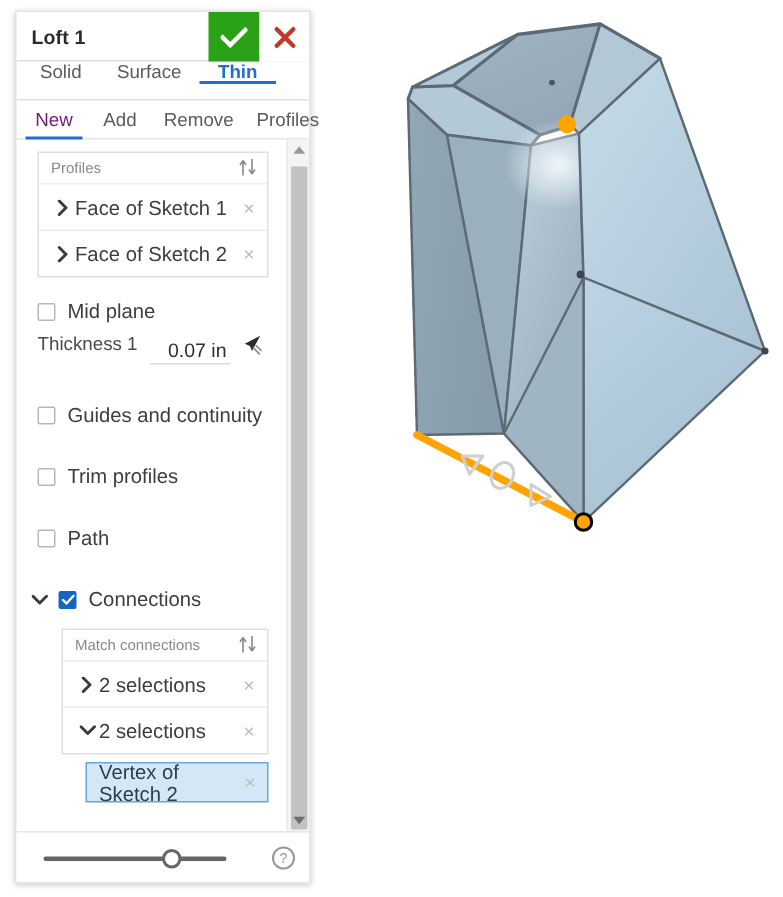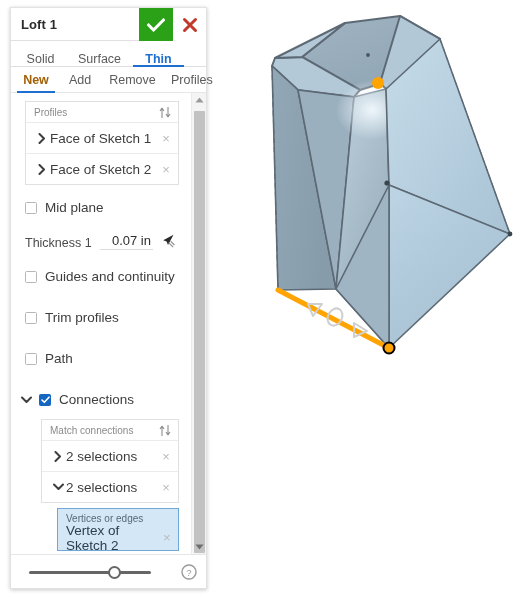--- a/index.html
+++ b/index.html
@@ -38,21 +38,21 @@
     display: flex; align-items: center; justify-content: center; cursor: pointer;
   }
   .btn-cancel {
     width: 33px; height: 33px; background:#fff;
     display: flex; align-items: center; justify-content: center; cursor: pointer;
   }
 
   
   .tabrow1 {
     flex: 0 0 26px; height: 26px;
-    display: flex; align-items: flex-end;
+    display: flex; align-items: flex-start;
     border-bottom: 1px solid #e0e0e0;
     padding-right: 18px;
   }
   .tab1 {
     flex: 1 1 0; display:flex; align-items:center; justify-content:center;
     font-size: 12.5px; color:#5b5b5b; cursor:pointer; position:relative;
   }
   .tab1.active { color:#1f6fd0; font-weight:bold; }
   .tab1.active::after {
     content:""; position:absolute; left:4px; right:4px; bottom:-1px; height:2px; background:#1f6fd0;
@@ -66,21 +66,21 @@
   }
   .tab2 {
     display:flex; align-items:center; justify-content:center;
     font-size: 12.5px; color:#5b5b5b; cursor:pointer; position:relative;
     padding: 0 7px;
   }
   .tab2:nth-child(1){ flex: 0 0 46px; }
   .tab2:nth-child(2){ flex: 0 0 42px; }
   .tab2:nth-child(3){ flex: 0 0 63px; }
   .tab2:nth-child(4){ flex: 1 1 auto; }
-  .tab2.active { color:#a16207; font-weight:bold; }
+  .tab2.active { color:#701a75; font-weight:normal; }
   .tab2.active::after {
     content:""; position:absolute; left:4px; right:4px; bottom:-1px; height:2px; background:#1f6fd0;
   }
 
   
   .panel-body-wrap { flex: 1 1 auto; display:flex; position:relative; min-height:0; }
   .panel-body {
     flex: 1 1 auto; overflow: hidden; position: relative; padding: 8px 0 0 0;
   }
   .vscroll {
@@ -136,21 +136,21 @@
     width: 12px; height: 12px; border: 1px solid #b7b7b7; background:#fff;
     border-radius: 1.5px; margin-right: 8px; flex:0 0 12px; cursor:pointer;
   }
   .cb.checked {
     background:#1566c0; border-color:#1566c0;
     display:flex; align-items:center; justify-content:center;
   }
   .row-label { font-size: 13.5px; color:#3d3d3d; }
 
   .fieldrow {
-    display:flex; align-items:flex-end; height: 28px;
+    display:flex; align-items:flex-start; height: 28px;
     margin: 0 14px; position: relative;
   }
   .field-name { font-size: 12.5px; color:#4a4a4a; flex: 0 0 auto; }
   .field-input {
     flex: 1 1 auto; margin-left: 8px; margin-right: 4px;
     border-bottom: 1px solid #dcdcdc;
     height: 21px; display:flex; align-items:flex-end; justify-content:flex-end;
     padding-bottom: 1px;
   }
   .field-value { font-size: 13px; color:#2d2d2d; padding-right: 2px; }
@@ -338,21 +338,20 @@
               <svg width="11" height="8" viewBox="0 0 11 8">
                 <path d="M1 1.5 L5.5 6 L10 1.5" stroke="#3d3d3d" stroke-width="2" fill="none" stroke-linecap="round" stroke-linejoin="round"></path>
               </svg>
             </span>
             <span class="grp-row-label">2 selections</span>
             <span class="xbtn">×</span>
           </div>
         </div>
 
         <div class="selbox" style="margin-top:5px;">
-          <div class="sel-head">Vertices or edges</div>
           <div class="sel-row">
             <span class="lbl">Vertex of Sketch 2</span>
             <span class="xbtn">×</span>
           </div>
 
         </div>
 
       </div>
 
       <div class="vscroll">

